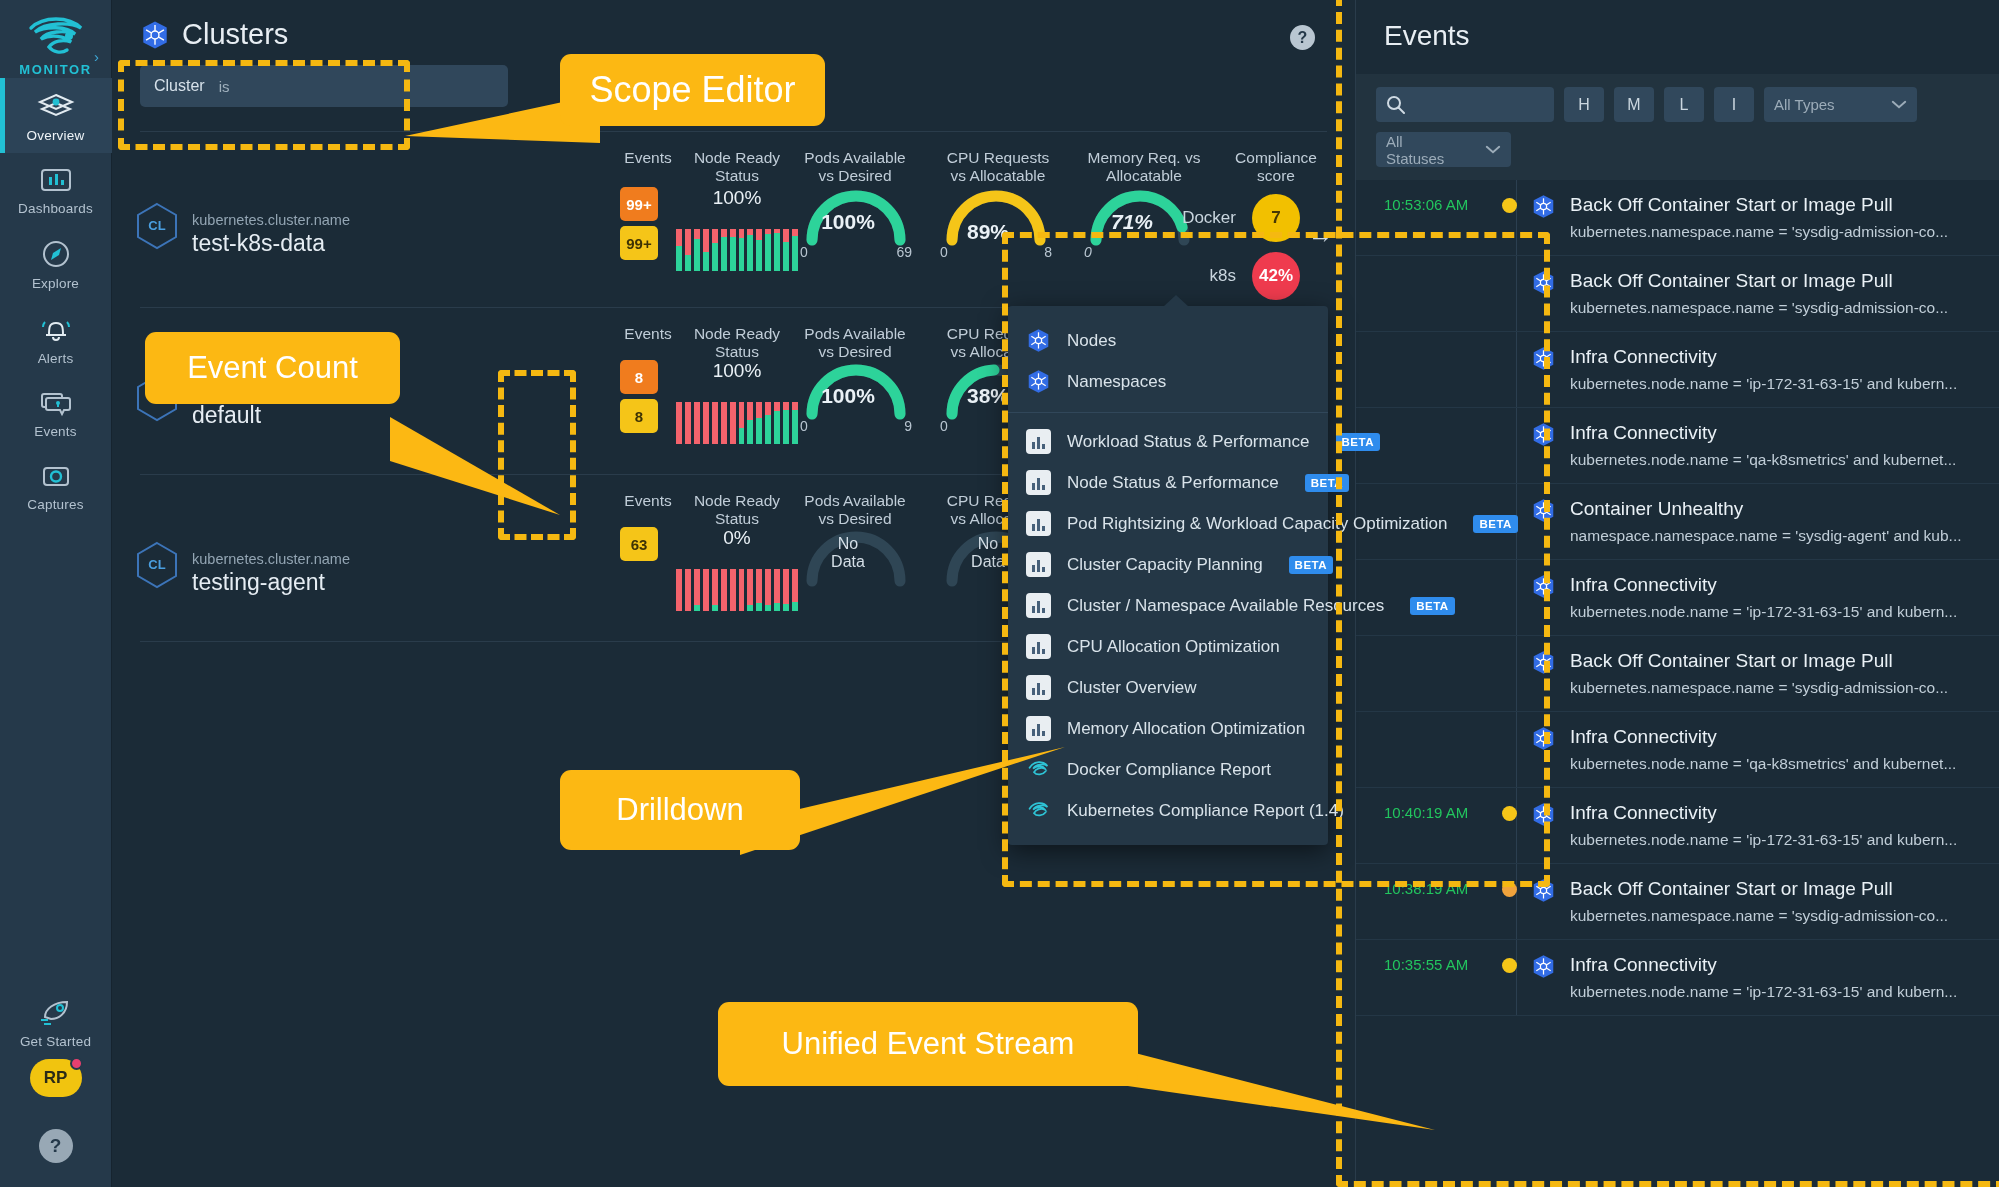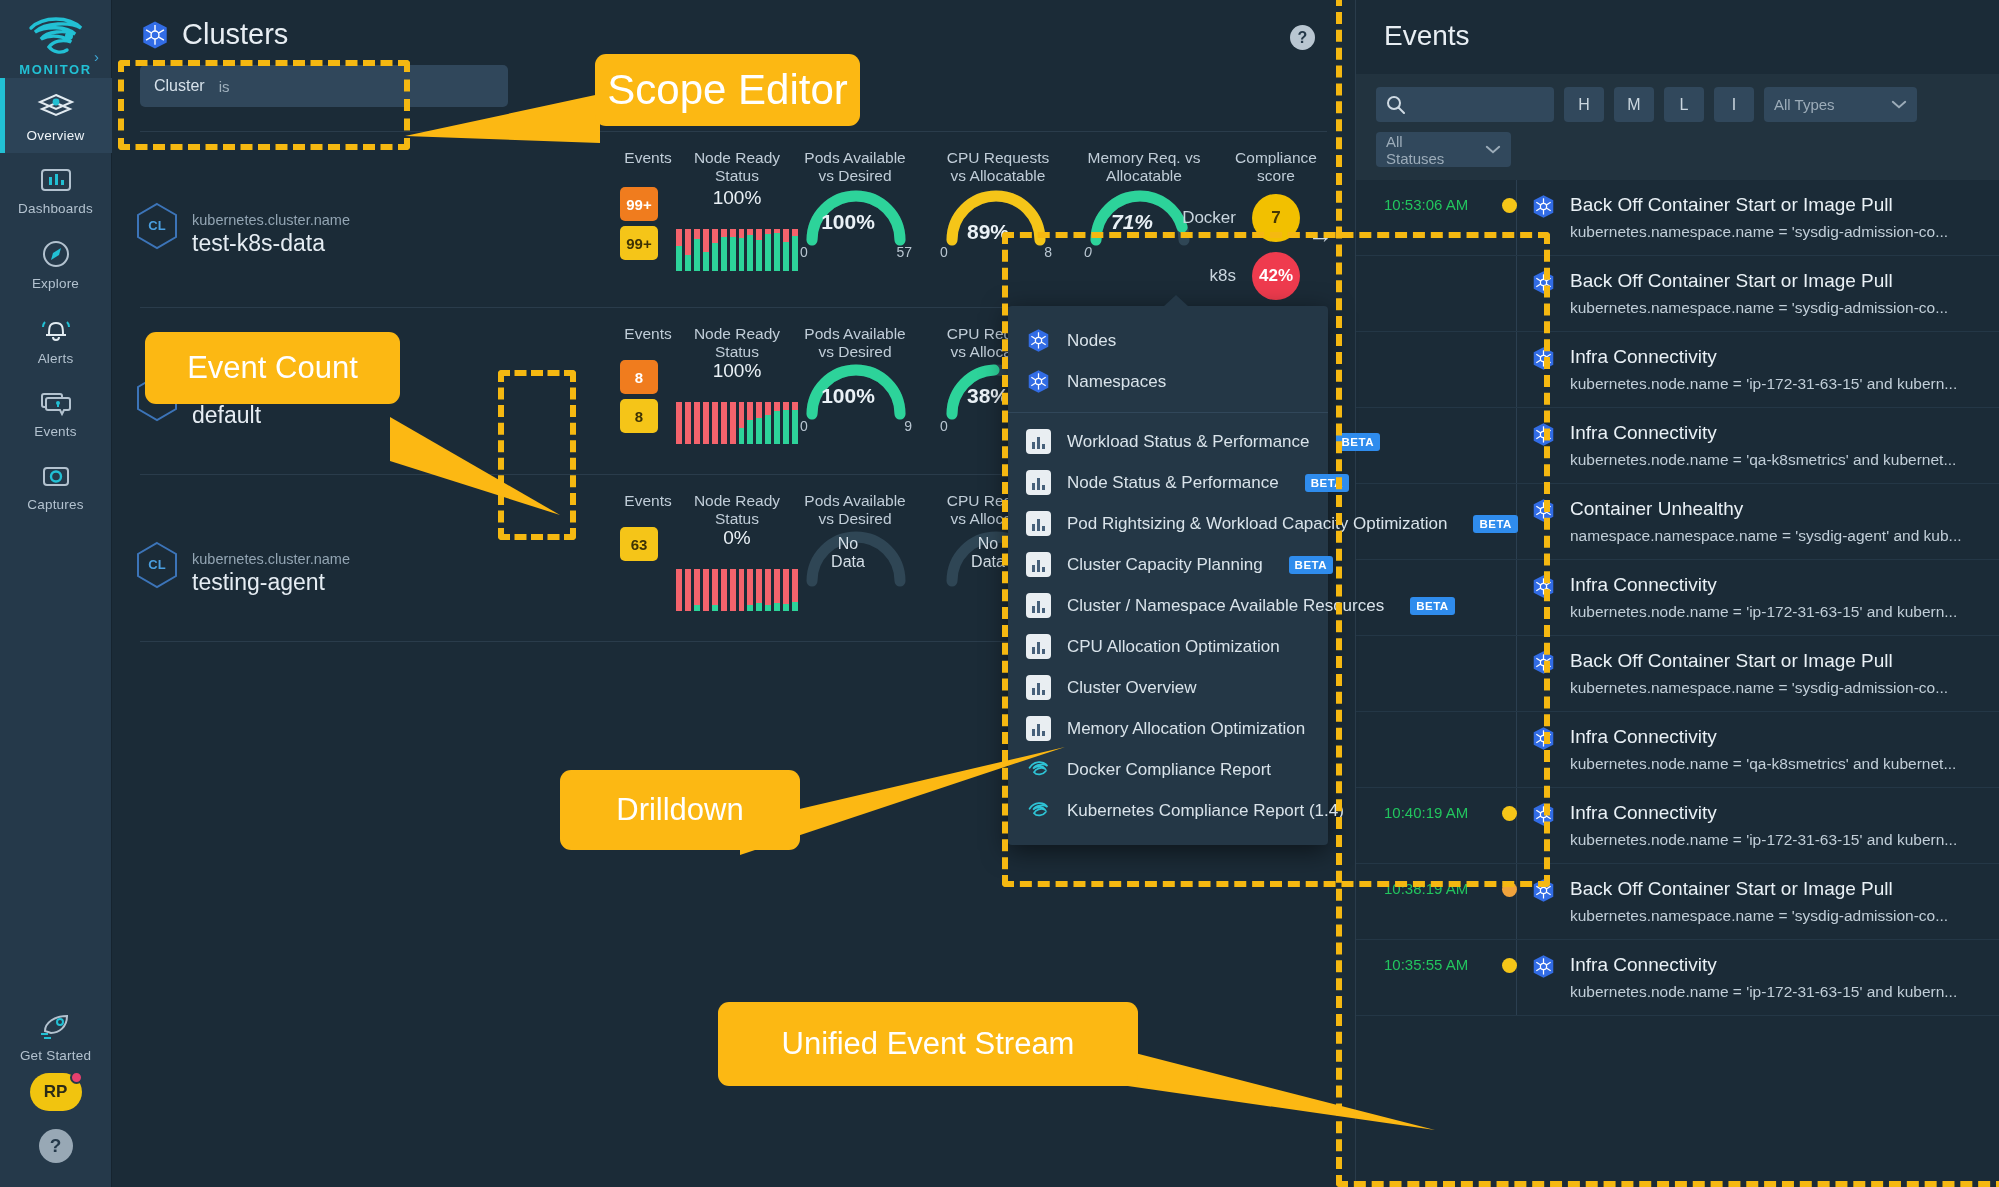--- a/index.html
+++ b/index.html
@@ -32,21 +32,21 @@
   }
   .nav-item .lbl{ font-size:13.5px; margin-top:3px; display:block; letter-spacing:.2px;}
   .nav-item.active{ background:#2c4357; color:#eef4f8;}
   .nav-item.active:before{
     content:""; position:absolute; left:0; top:0; bottom:0; width:5px; background:#22c0d4;
   }
   .nav-spacer{ flex:1 1 auto;}
   .nav-avatar{
     width:52px;height:38px;border-radius:19px;background:#f1c40f;color:#2b2b17;
     display:flex;align-items:center;justify-content:center;font-weight:bold;font-size:17px;
-    position:relative; margin-bottom:18px;
+    position:relative; margin-bottom:32px;
   }
   .nav-avatar .dot{
     position:absolute; right:-1px; top:-2px; width:13px;height:13px;border-radius:50%;
     background:#e8406f; border:2px solid #25394a;
   }
   .nav-help{
     width:34px;height:34px;border-radius:50%;background:#98a8b5;color:#25394a;
     display:flex;align-items:center;justify-content:center;font-weight:bold;font-size:19px;
     margin-bottom:24px;
   }
@@ -404,21 +404,21 @@
     <div style="position:absolute;left:688px;top:48px;">
       <div class="gauge">
         <svg width="112" height="66" viewBox="0 0 112 66">
           <path d="M12 60 A44 44 0 1 1 100 60" fill="none" stroke="#2f4655" stroke-width="11" stroke-linecap="round"></path>
           <path d="M12 60 A44 44 0 1 1 100 60" fill="none" stroke="#2dd39a" stroke-width="11" stroke-linecap="round" stroke-dasharray="176 200"></path>
         </svg>
         <div class="txt" style="top:30px;">100%</div>
       </div>
       <div class="gauge-scale">
         <span>0</span>
-        <span>57</span>
+        <span>69</span>
       </div>
     </div>
 
     <div style="position:absolute;left:828px;top:48px;">
       <div class="gauge">
         <svg width="112" height="66" viewBox="0 0 112 66">
           <path d="M12 60 A44 44 0 1 1 100 60" fill="none" stroke="#2f4655" stroke-width="11" stroke-linecap="round"></path>
           <path d="M12 60 A44 44 0 1 1 100 60" fill="none" stroke="#f5c518" stroke-width="11" stroke-linecap="round" stroke-dasharray="157 200"></path>
         </svg>
         <div class="txt" style="top:40px;">89%</div>
@@ -1064,21 +1064,21 @@
 </div>
 
 <div class="dash-box" style="left:118px; top:60px; width:292px; height:90px;"></div>
 <div class="dash-box" style="left:498px; top:370px; width:78px; height:170px;"></div>
 <div class="dash-box" style="left:1002px; top:232px; width:548px; height:655px;"></div>
 <div class="dash-box" style="left:1336px; top:-6px; width:672px; height:1193px;"></div>
 
 <svg class="tail" style="left:400px; top:88px; width:200px; height:70px;" viewBox="0 0 200 70">
   <path d="M200 6 L200 55 L5 48 Z" fill="#fcb813"></path>
 </svg>
-<div class="callout" style="left:595px; top:54px; width:265px; height:72px; font-size:42px;">Scope Editor</div>
+<div class="callout" style="left:560px; top:54px; width:265px; height:72px; font-size:36px;">Scope Editor</div>
 
 <svg class="tail" style="left:390px; top:415px; width:180px; height:110px;" viewBox="0 0 180 110">
   <path d="M0 2 L0 46 L170 100 Z" fill="#fcb813"></path>
 </svg>
 <div class="callout" style="left:145px; top:332px; width:255px; height:72px; font-size:31px;">Event Count</div>
 
 <svg class="tail" style="left:740px; top:745px; width:330px; height:110px;" viewBox="0 0 330 110">
   <path d="M0 78 L0 110 L325 2 Z" fill="#fcb813"></path>
 </svg>
 <div class="callout" style="left:560px; top:770px; width:240px; height:80px; font-size:31px;">Drilldown</div>

